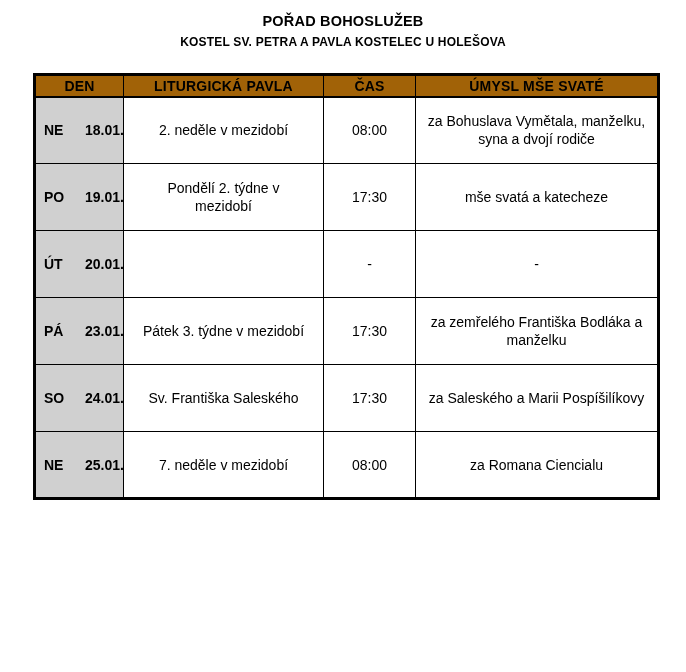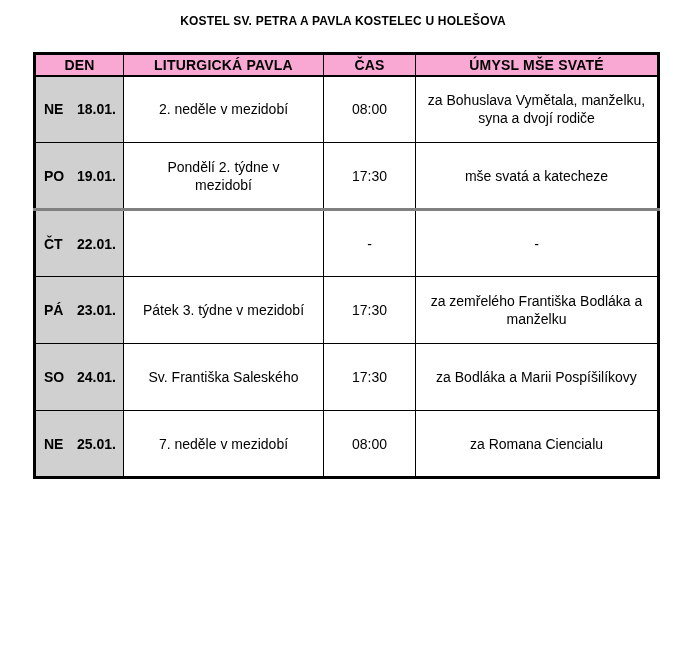--- a/index.html
+++ b/index.html
@@ -30,47 +30,48 @@
   col.c-umy { width: 243px; }
 
   th, td {
     border: 1.5px solid #000;
     font-size: 14px;
     vertical-align: middle;
     text-align: center;
     overflow: hidden;
   }
   thead th {
-    background: #f9a8d4;
+    background: #a16207;
     font-weight: bold;
     height: 22px;
     border-bottom: 2px solid #000;
     letter-spacing: 0.2px;
   }
   tbody td { height: 67px; background: #fff; }
   td.day {
     background: #d0d0d0;
     font-weight: bold;
     text-align: left;
     padding-left: 8px;
     white-space: nowrap;
   }
   td.day .abbr { display: inline-block; min-width: 24px; }
-  td.day .date { display: inline-block; margin-left: 9px; text-align: right; }
+  td.day .date { display: inline-block; margin-left: 17px; text-align: right; }
   td.cel { padding: 0 17px; line-height: 18px; margin-top: 32px; }
   td.tim { }
   td.int { padding: 0 6px; line-height: 18px; }
   tr.sep-top td { border-top: 3px solid #808080; }
 </style>
 </head>
 <body>
 
 <div class="page">
 
   <div class="titles">
+    <div class="title">POŘAD BOHOSLUŽEB</div>
     <div class="subtitle">KOSTEL SV. PETRA A PAVLA KOSTELEC U HOLEŠOVA</div>
   </div>
 
   <table class="schedule">
     <colgroup>
       <col class="c-den">
         <col class="c-lit">
         <col class="c-cas">
         <col class="c-umy">
     </colgroup>
@@ -88,37 +89,37 @@
         <td class="cel">2. neděle v mezidobí</td>
         <td class="tim">08:00</td>
         <td class="int">za Bohuslava Vymětala, manželku, syna a dvojí rodiče</td>
       </tr>
       <tr>
         <td class="day"><span class="abbr">PO</span><span class="date">19.01.</span></td>
         <td class="cel">Pondělí 2. týdne v mezidobí</td>
         <td class="tim">17:30</td>
         <td class="int">mše svatá a katecheze</td>
       </tr>
-      <tr class="sep-top">
-        <td class="day"><span class="abbr">ČT</span><span class="date">22.01.</span></td>
+      <tr>
+        <td class="day"><span class="abbr">ÚT</span><span class="date">20.01.</span></td>
         <td class="cel"></td>
         <td class="tim">-</td>
         <td class="int">-</td>
       </tr>
       <tr>
         <td class="day"><span class="abbr">PÁ</span><span class="date">23.01.</span></td>
         <td class="cel">Pátek 3. týdne v mezidobí</td>
         <td class="tim">17:30</td>
         <td class="int">za zemřelého Františka Bodláka a manželku</td>
       </tr>
       <tr>
         <td class="day"><span class="abbr">SO</span><span class="date">24.01.</span></td>
         <td class="cel">Sv. Františka Saleského</td>
         <td class="tim">17:30</td>
-        <td class="int">za Bodláka a Marii Pospíšilíkovy</td>
+        <td class="int">za Saleského a Marii Pospíšilíkovy</td>
       </tr>
       <tr>
         <td class="day"><span class="abbr">NE</span><span class="date">25.01.</span></td>
         <td class="cel">7. neděle v mezidobí</td>
         <td class="tim">08:00</td>
         <td class="int">za Romana Ciencialu</td>
       </tr>
     </tbody>
   </table>
 

